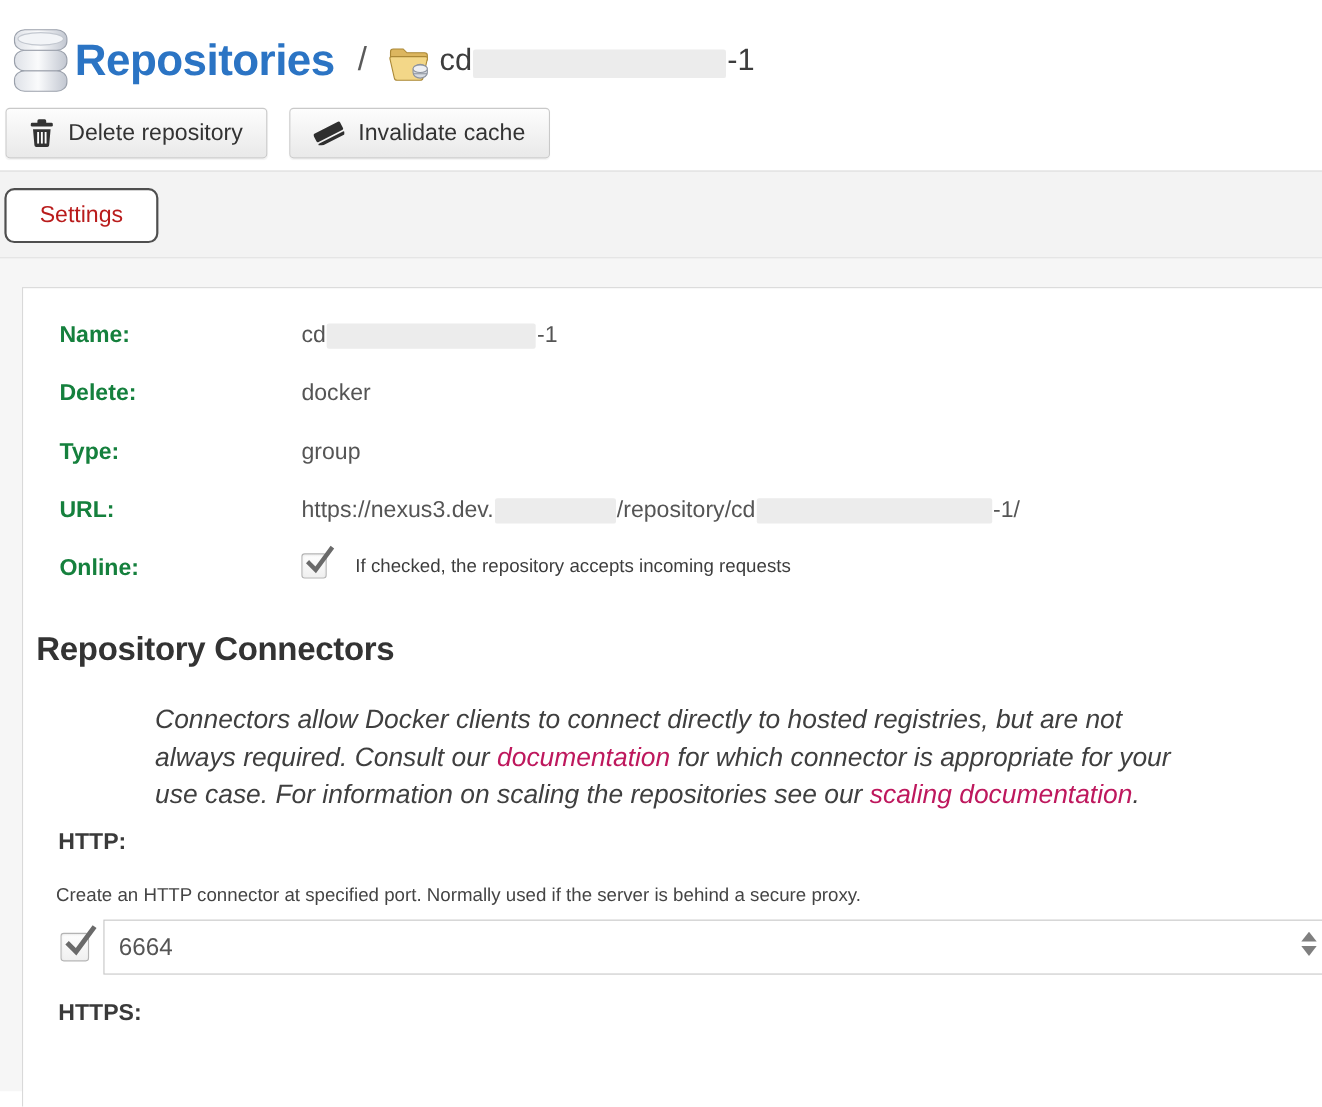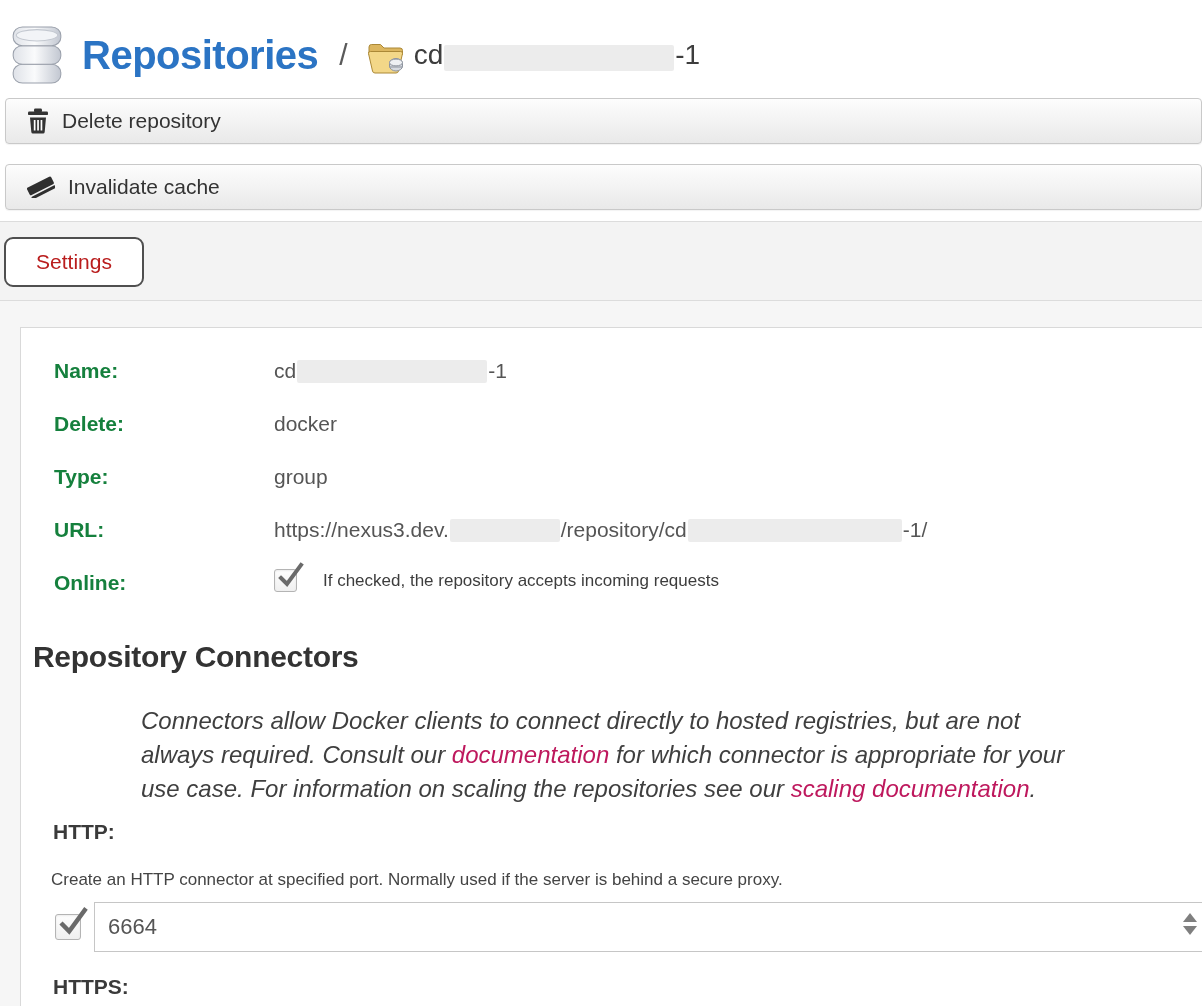--- a/index.html
+++ b/index.html
@@ -12,37 +12,37 @@
   }
 
   
   .page-header {
     display:flex; align-items:center;
     padding:14px 0 0 10px; height:96px;
   }
   .db-icon { width:54px; height:58px; flex:0 0 auto; }
   .page-title {
     font-size:40px; font-weight:bold; color:#2b74c4;
-    margin-left:18px; letter-spacing:-0.5px; cursor:pointer;
+    margin-left:4px; letter-spacing:-0.5px; cursor:pointer;
   }
   .crumb-sep { font-size:30px; color:#5a5a5a; margin:0 19px 0 21px; }
   .folder-icon { width:38px; height:34px; margin-top:4px; flex:0 0 auto; }
   .repo-name { font-size:28px; color:#3d3d3d; margin-left:9px; white-space:nowrap; }
 
   .redact {
     display:inline-block; background:#ececec; border-radius:2px;
     vertical-align:text-bottom;
   }
   .redact.bc   { width:230px; height:26px; margin:0 1px -1px 1px; }
   .redact.name { width:190px; height:23px; margin:0 1px -1px 1px; }
   .redact.url1 { width:110px; height:23px; margin:0 1px -1px 1px; }
   .redact.url2 { width:214px; height:23px; margin:0 1px -1px 1px; }
 
   
-  .toolbar { display:flex; gap:20px; padding:2px 0 0 5px;flex-direction:column; }
+  .toolbar { display:flex; gap:20px; padding:2px 0 0 5px; }
   .tb-btn {
     display:flex; align-items:center; gap:13px;
     height:46px; padding:0 21px;
     font-family:"Liberation Sans",sans-serif;
     font-size:21px; color:#333;
     background:linear-gradient(#fdfdfd,#e9e9e9);
     border:1px solid #c9c9c9; border-radius:4px;
     box-shadow:0 1px 1px rgba(0,0,0,.05);
     cursor:pointer;
   }

